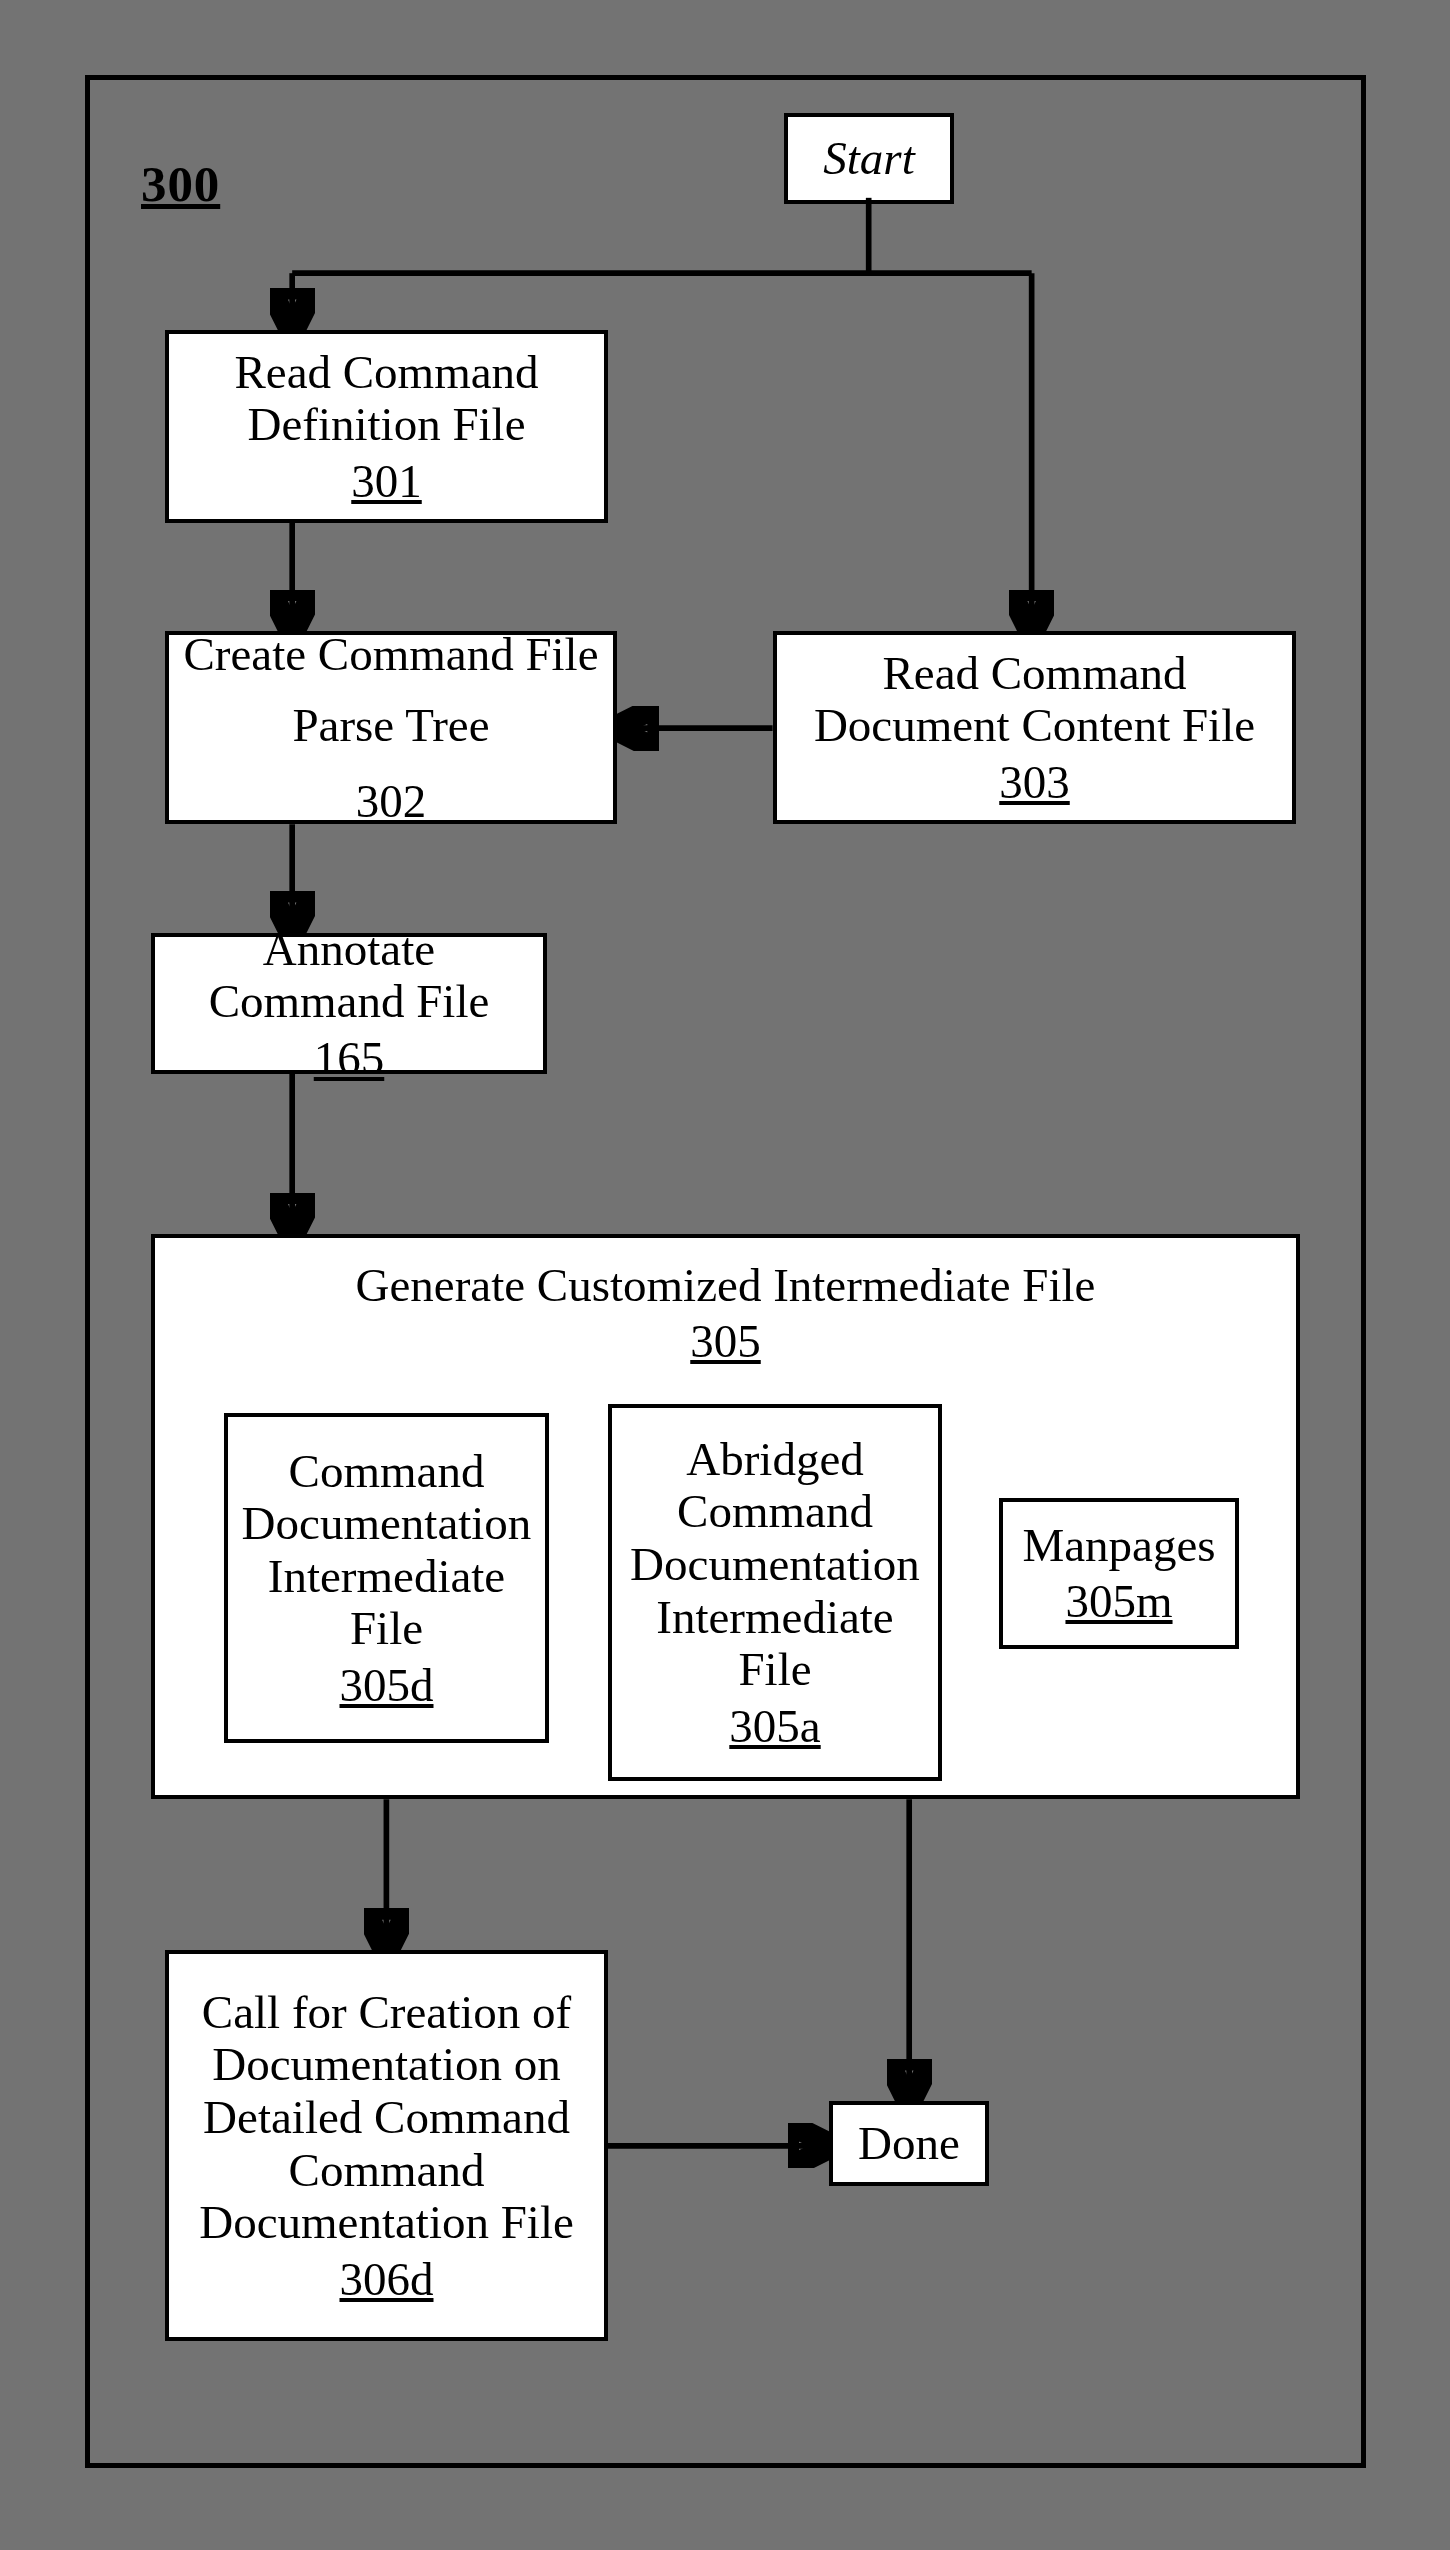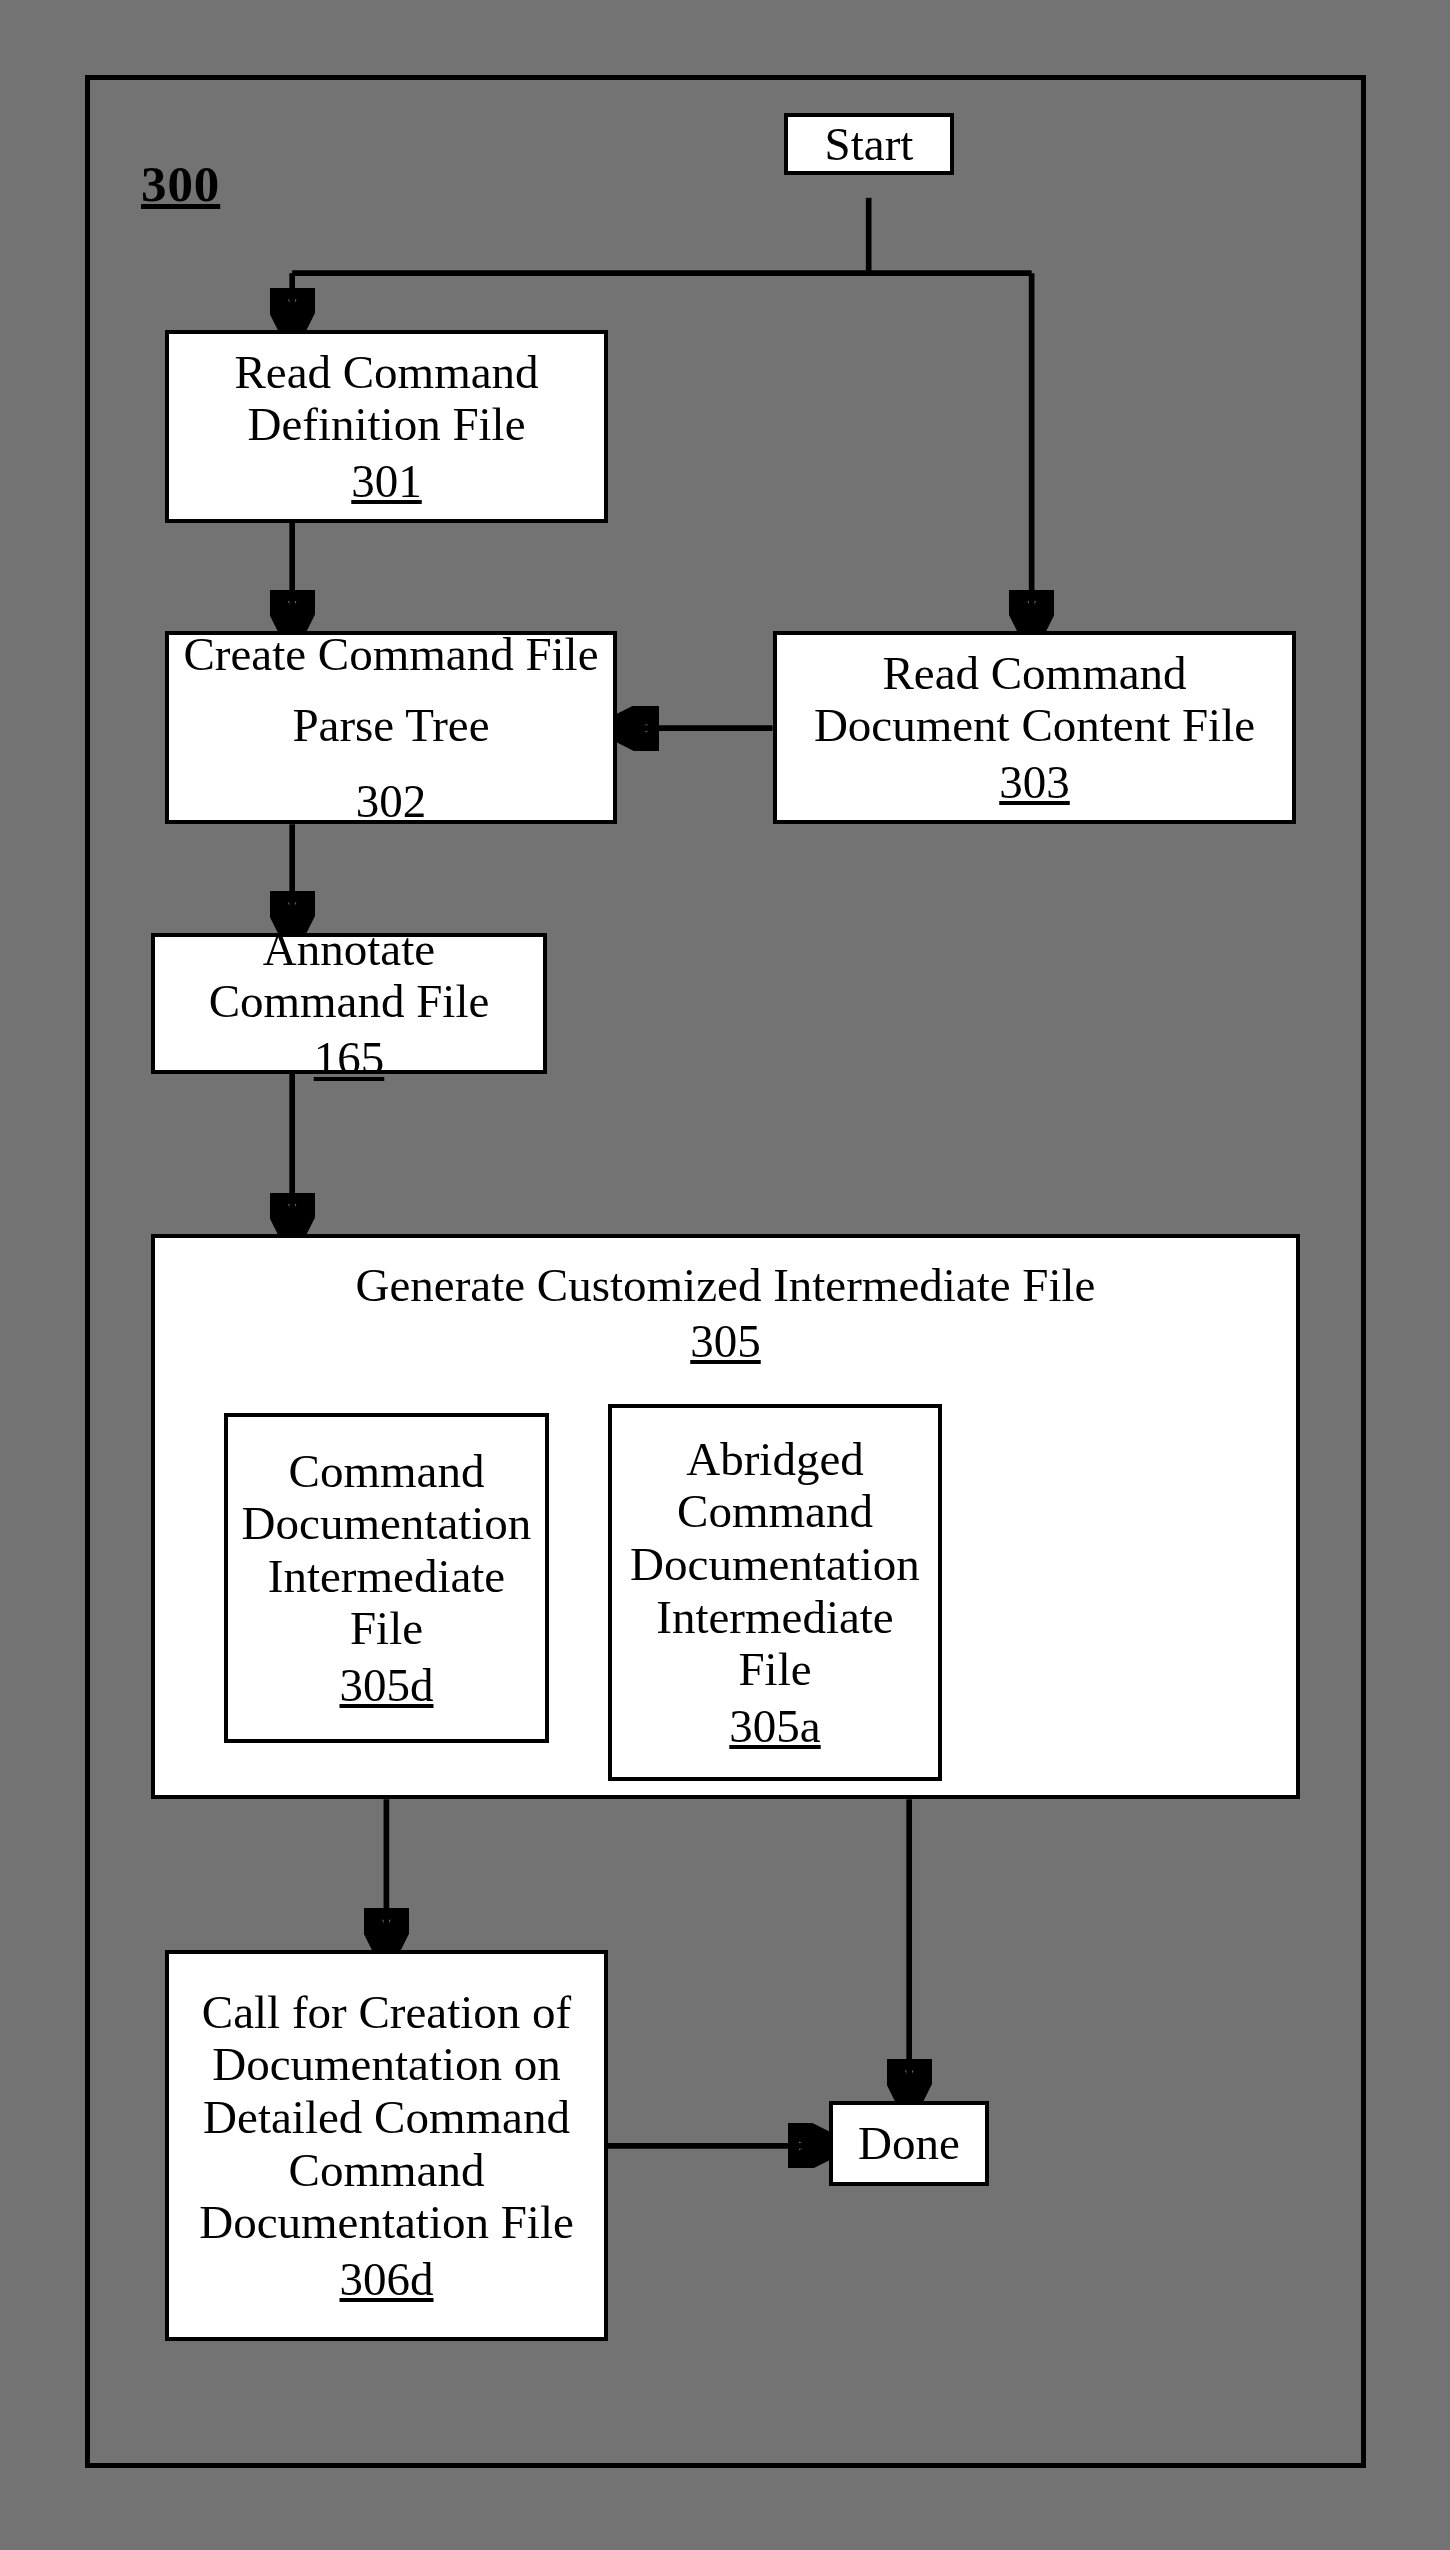--- a/index.html
+++ b/index.html
@@ -69,21 +69,21 @@
   }
 </style>
 </head>
 <body>
 
 <div class="canvas">
   <div class="outer"></div>
 
   <div class="fig-ref">300</div>
 
-  <div class="node" style="left:784px; top:113px; width:170px; height:62px;">
+  <div class="node" style="left:784px; top:113px; width:170px; height:91px;font-style:italic;">
     <span class="txt">Start</span>
   </div>
 
   <div class="node" style="left:165px; top:330px; width:443px; height:193px;">
     <span class="txt">Read Command</span>
     <span class="txt">Definition File</span>
     <span class="ref">301</span>
   </div>
 
   <div class="node" style="left:165px; top:631px; width:452px; height:193px;gap:19px;">
@@ -118,20 +118,24 @@
 
   <div class="node" style="left:608px; top:1404px; width:334px; height:377px;">
     <span class="txt">Abridged</span>
     <span class="txt">Command</span>
     <span class="txt">Documentation</span>
     <span class="txt">Intermediate</span>
     <span class="txt">File</span>
     <span class="ref">305a</span>
   </div>
 
+  <div class="node" style="left:999px; top:1498px; width:240px; height:151px;">
+    <span class="txt">Manpages</span>
+    <span class="ref">305m</span>
+  </div>
 
   <div class="node" style="left:165px; top:1950px; width:443px; height:391px;">
     <span class="txt">Call for Creation of</span>
     <span class="txt">Documentation on</span>
     <span class="txt">Detailed Command</span>
     <span class="txt">Command</span>
     <span class="txt">Documentation File</span>
     <span class="ref">306d</span>
   </div>
 

